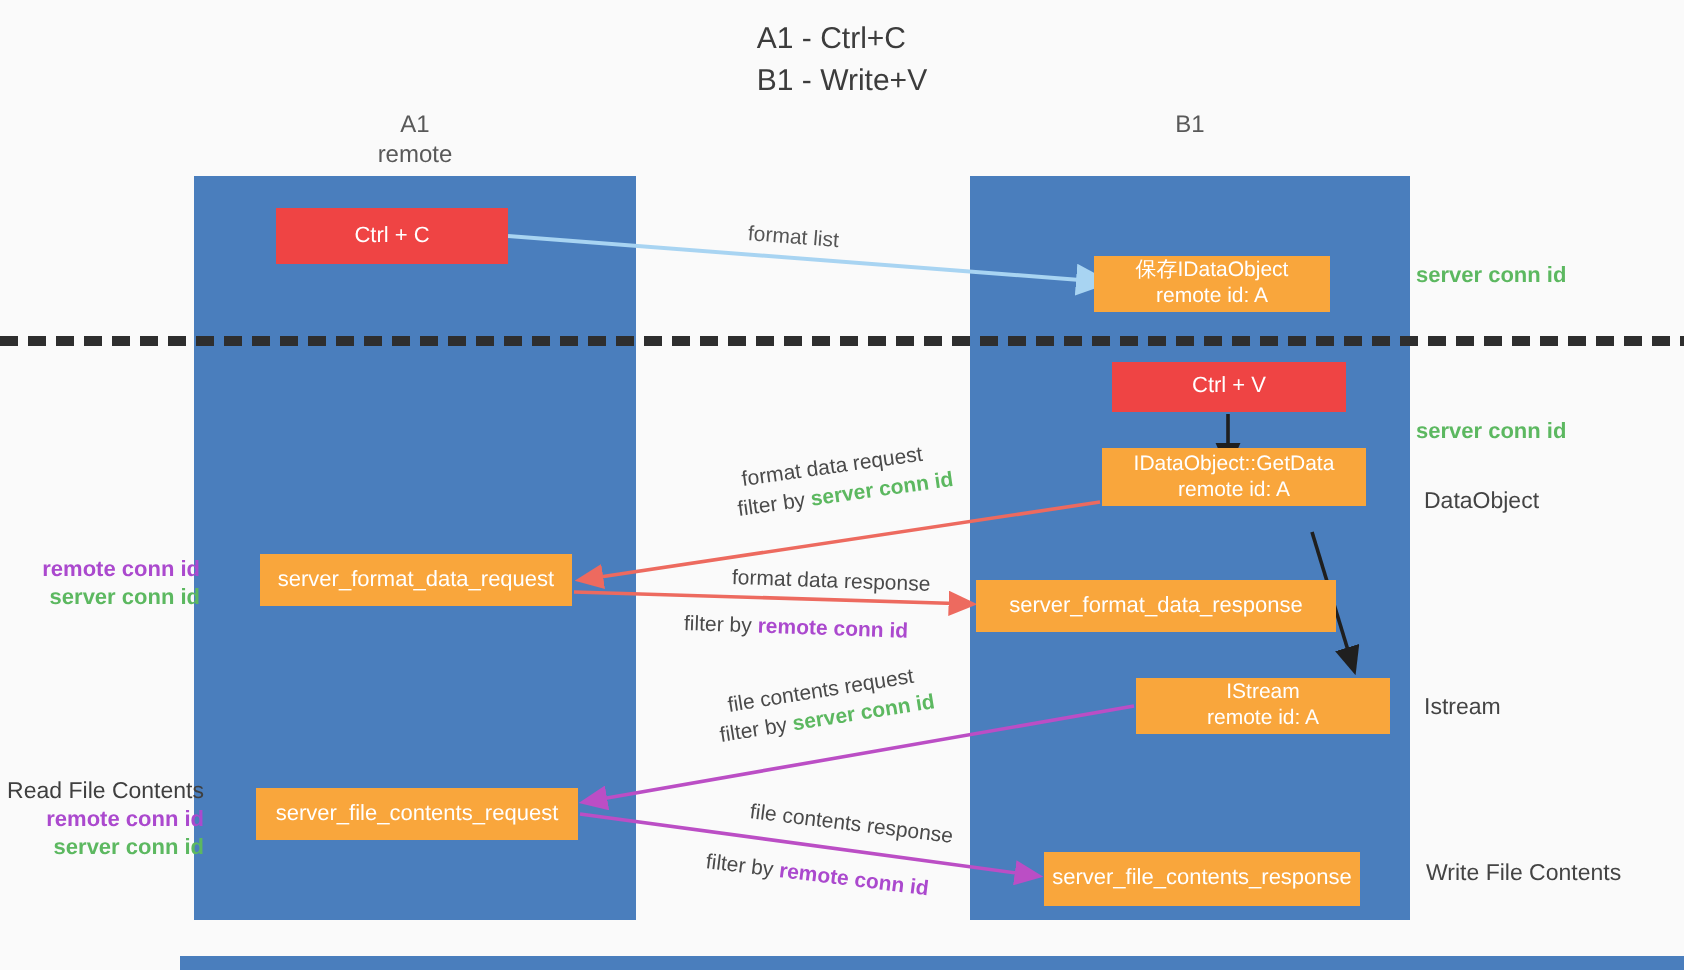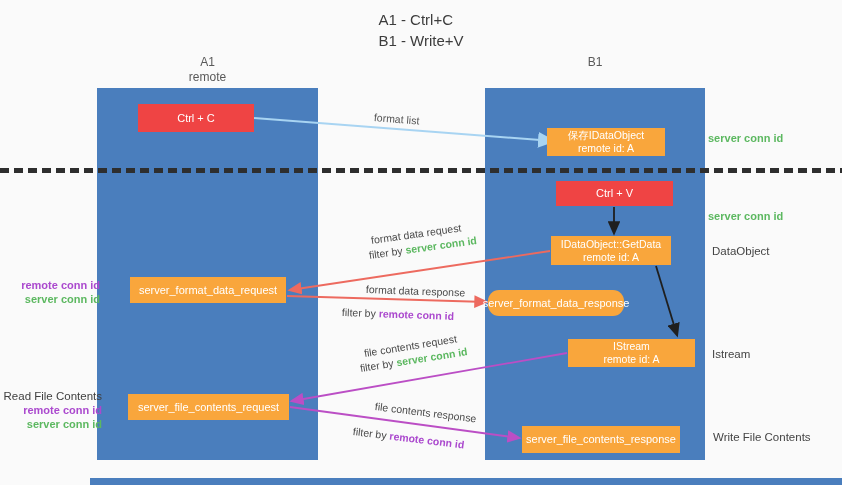--- a/index.html
+++ b/index.html
@@ -80,28 +80,28 @@
   <div class="node green" style="left:138px;top:104px;width:116px;height:28px;">
     <div>Ctrl + C</div>
   </div>
   <div class="node orange two" style="left:547px;top:128px;width:118px;height:28px;">
     <div>保存IDataObject</div>
     <div>remote id: A</div>
   </div>
   <div class="node green" style="left:556px;top:181px;width:117px;height:25px;">
     <div>Ctrl + V</div>
   </div>
-  <div class="node orange two" style="left:551px;top:236px;width:120px;height:29px;">
+  <div class="node orange two" style="left:551px;top:224px;width:132px;height:29px;">
     <div>IDataObject::GetData</div>
     <div>remote id: A</div>
   </div>
   <div class="node orange" style="left:130px;top:277px;width:156px;height:26px;">
     <div>server_format_data_request</div>
   </div>
-  <div class="node orange" style="left:488px;top:290px;width:136px;height:26px;border-radius:11px;">
+  <div class="node orange" style="left:488px;top:290px;width:180px;height:26px;">
     <div>server_format_data_response</div>
   </div>
   <div class="node orange two" style="left:568px;top:339px;width:127px;height:28px;">
     <div>IStream</div>
     <div>remote id: A</div>
   </div>
   <div class="node orange" style="left:522px;top:426px;width:158px;height:27px;">
     <div>server_file_contents_response</div>
   </div>
   <div class="node orange" style="left:128px;top:394px;width:161px;height:26px;">

